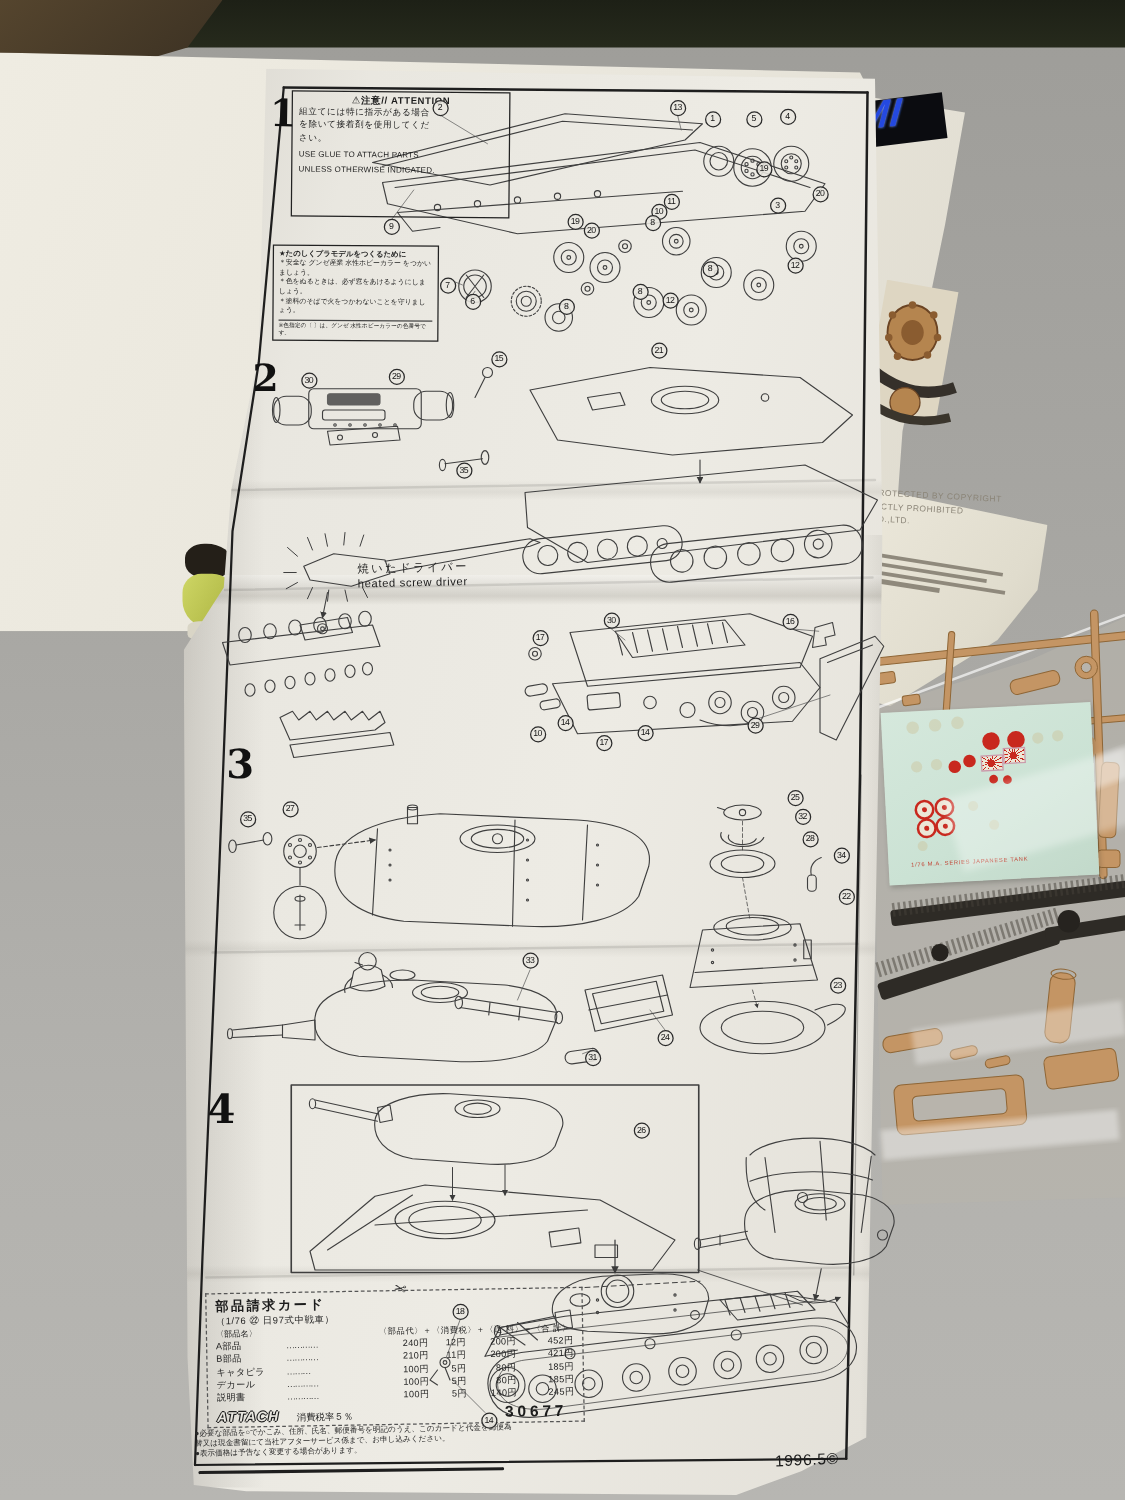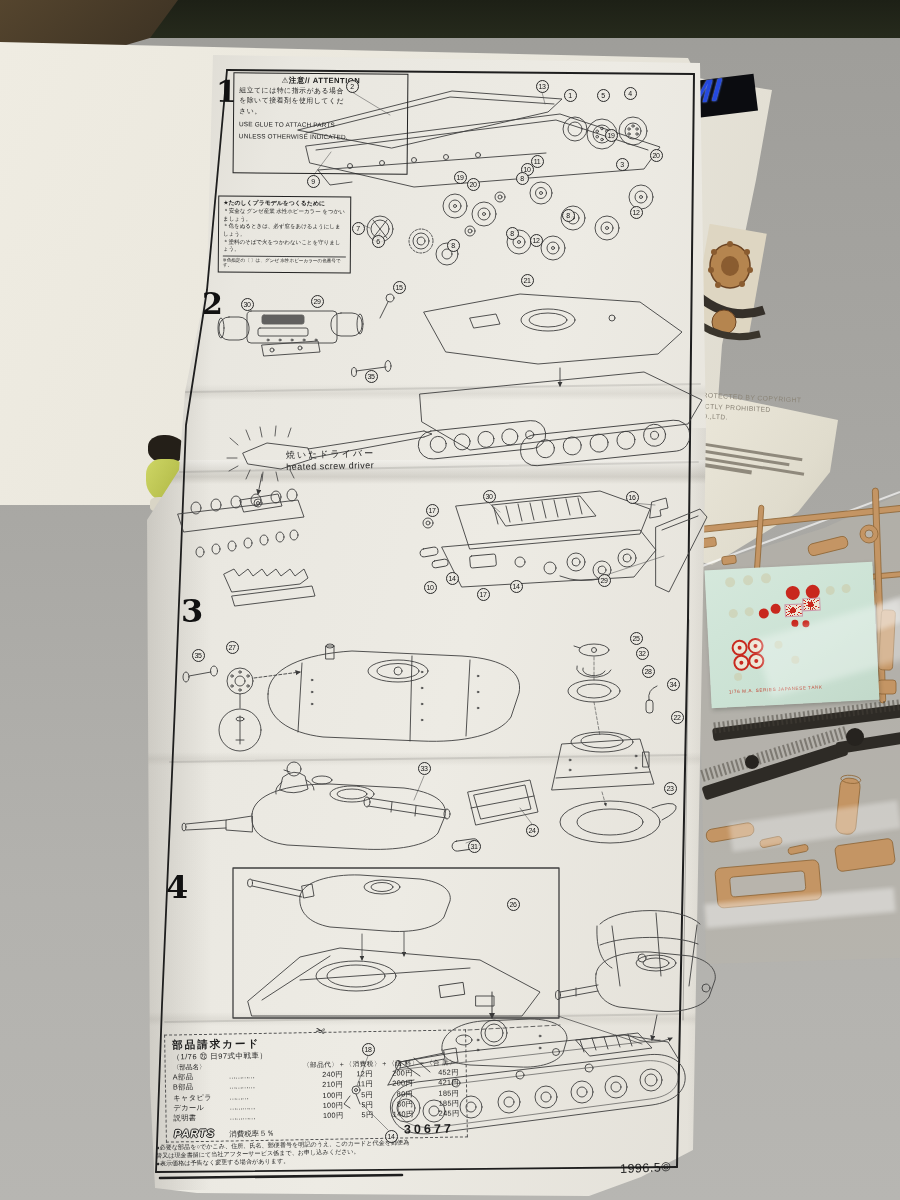--- a/index.html
+++ b/index.html
@@ -712,21 +712,21 @@
         <div class="card-row">
           <span class="cr-name">説明書</span>
           <span class="cr-dots">…………</span>
           <span class="cr-p">100円</span>
           <span class="cr-t">5円</span>
           <span class="cr-s">140円</span>
           <span class="cr-total">245円</span>
         </div>
       </div>
     <div id="card-footer">
-      <span id="fujimi-logo">PARTS</span>
+      <span id="fujimi-logo">ATTACH</span>
       <span id="tax-note">消費税率５％</span>
       <span id="kit-no">30677</span>
     </div>
   </div>
 
   <div class="abs txt" id="fine-print">
     <div>●必要な部品を○でかこみ、住所、氏名、郵便番号を明記のうえ、このカードと代金を郵便為替又は現金書留にて当社アフターサービス係まで、お申し込みください。</div>
     <div>●表示価格は予告なく変更する場合があります。</div>
   </div>
 

